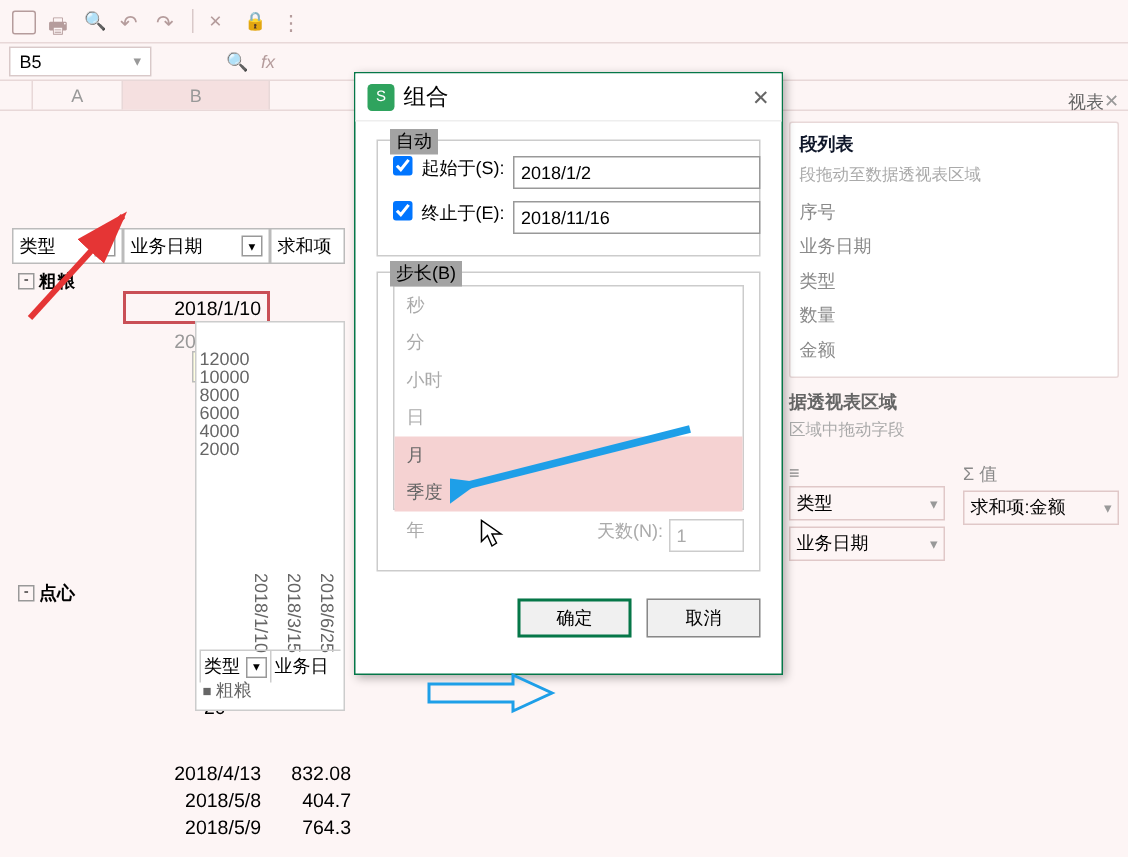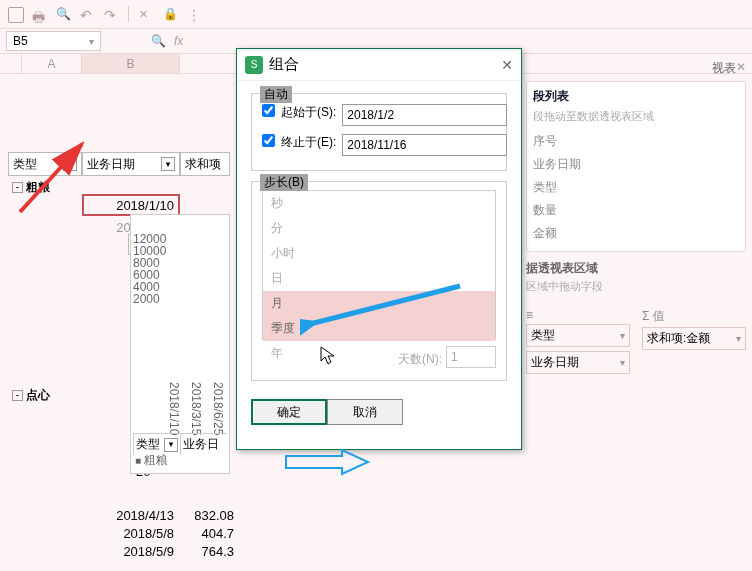--- a/index.html
+++ b/index.html
@@ -62,23 +62,23 @@
 .modal-body{padding:12px 14px}
 .fieldset{border:1px solid #ccc;padding:10px 10px 6px;position:relative;margin-bottom:10px}
 .fieldset-legend{position:absolute;top:-8px;left:8px;background:#a3a3a3;padding:0 4px;font-size:12px}
 .field-row{display:flex;align-items:flex-start;margin-bottom:8px;gap:6px}
 .chk{width:13px;height:13px}
 .chk-label{font-size:12px;white-space:nowrap}
 .txtinput{flex:1;height:22px;border:1px solid #999;padding:0 4px;font-size:12px}
 .step-list{border:1px solid #ccc;height:150px;margin-top:4px}
 .step-item{padding:4px 8px;color:#aaa;font-size:12px}
 .step-item.sel{background:#f5d2d2;color:#666}
-.days-row{display:flex;align-items:flex-end;justify-content:flex-end;gap:4px;color:#aaa;padding:6px 0}
+.days-row{display:flex;align-items:flex-start;justify-content:flex-end;gap:4px;color:#aaa;padding:6px 0}
 .spinner{width:50px;height:22px;border:1px solid #ccc;display:flex;align-items:center;padding:0 4px;color:#aaa}
-.btn-row{display:flex;justify-content:flex-start;padding:8px 0 12px}
+.btn-row{display:flex;justify-content:flex-end;gap:10px;padding:8px 0 12px}
 .btn{width:76px;height:26px;border:1px solid #888;background:#f0f0f0;font-size:12px}
 .btn.primary{border:2px solid #057748}
 .cursor{position:absolute;font-size:16px;color:#000}
 </style>
 </head>
 <body>
 
 <div class="toolbar">
   <span class="tb-icon icon-disk"></span>
   <span class="tb-icon icon-print"></span>

